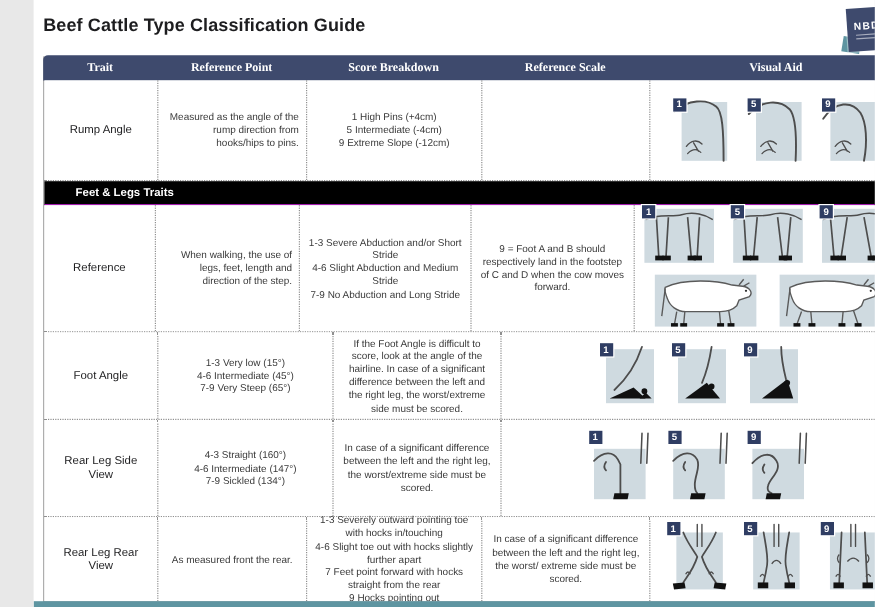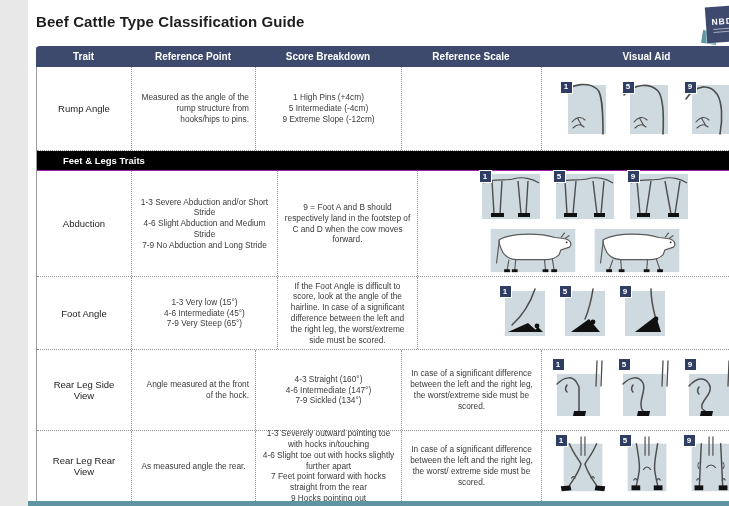--- a/index.html
+++ b/index.html
@@ -13,21 +13,21 @@
   .logo-teal { position:absolute; left:1px; bottom:2px; width:15px; height:13px; background:#5e95a1; transform:rotate(9deg); }
   .logo-sq { position:absolute; top:2px; left:5px; width:40px; height:36px; background:#3e4a6d; transform:rotate(-4deg);
              display:flex; flex-direction:column; align-items:center; justify-content:center; gap:2px; box-shadow:0 0 0 1px rgba(255,255,255,.4); }
   .logo-text { color:#fff; font-size:8.5px; font-weight:bold; letter-spacing:1px; }
   .logo-sub { display:flex; flex-direction:column; gap:1.5px; }
   .logo-sub i { display:block; width:26px; height:1.5px; background:rgba(255,255,255,.55); }
 
   
   .tbl { position:absolute; top:47px; left:8px; width:716px; border:1px solid #9b9b9b; border-top:none; }
   .thead { display:flex; height:21px; background:#3e4a6d; border-radius:4px 4px 0 0; margin:-1px -1px 0 -1px; }
-  .thead .hcell { color:#ffffff; font-size:10px; font-weight:bold; display:flex; align-items:center; justify-content:center; }
+  .thead .hcell { color:#ffffff; font-size:10px; font-weight:bold; display:flex; align-items:center; justify-content:center;font-family:Liberation Serif, serif; }
   .trow { display:flex; border-bottom:1px dotted #8f8f8f; background:#fff; }
   .trow:last-child { border-bottom:none; }
   .cell { border-right:1px dotted #8f8f8f; display:flex; align-items:center; justify-content:center; text-align:center; padding:3px 6px; }
   .cell:last-child { border-right:none; }
   .c1 { width:95px; } .c2 { width:124px;text-align:right; } .c3 { width:146px; } .c4 { width:140px; } .c5 { flex:1; }
   .trait { font-size:9.5px; font-weight:normal; color:#1d1d1f; }
   .small { font-size:8.3px; color:#3a3a3a; line-height:1.3; white-space:pre-line; }
   .h-r1 { height:84px; } .h-r2 { height:106px; } .h-r3 { height:73px; } .h-r4 { height:81px; } .h-r5 { height:70px; }
 
   .band { height:20px; background:#000000; color:#ffffff; font-size:9.5px; font-weight:bold; line-height:20px; padding-left:26px; border-bottom:1px solid #a21caf; }
@@ -66,21 +66,21 @@
     <div class="thead">
       <div class="hcell c1">Trait</div>
       <div class="hcell c2">Reference Point</div>
       <div class="hcell c3">Score Breakdown</div>
       <div class="hcell c4">Reference Scale</div>
       <div class="hcell c5">Visual Aid</div>
     </div>
 
     <div class="trow h-r1">
       <div class="cell c1 trait">Rump Angle</div>
-      <div class="cell c2 small">Measured as the angle of the rump structure from hooks/hips to pins.</div>
+      <div class="cell c2 small">Measured as the angle of the rump direction from hooks/hips to pins.</div>
       <div class="cell c3 small">1 High Pins (+4cm)
 5 Intermediate (-4cm)
 9 Extreme Slope (-12cm)</div>
       <div class="cell c4 small"></div>
       <div class="cell c5 vcell">
         <span class="pw">
           <span class="badge bd">1</span>
           <svg width="52" height="62" viewBox="0 0 52 62">
             <rect x="9" y="7" width="38" height="49" fill="#cfdae0"></rect>
             <path d="M13 44c4-5 9-6 13-2m-12 8c4-4 8-4 11-1m-6-8l4 7" fill="none" stroke="#4d4d4d" stroke-width="1.1" stroke-linecap="round"></path>
@@ -102,21 +102,22 @@
             <path d="M13 44c4-5 9-6 13-2m-12 8c4-4 8-4 11-1m-6-8l4 7" fill="none" stroke="#4d4d4d" stroke-width="1.1" stroke-linecap="round"></path>
             <path d="M3 21C13 6 27 6 34 16c5 8 6 24 3 40" fill="none" stroke="#4d4d4d" stroke-width="1.6" stroke-linecap="round"></path>
           </svg>
         </span>
       </div>
     </div>
 
     <div class="band">Feet &amp; Legs Traits</div>
 
     <div class="trow h-r2">
-      <div class="cell c1 trait">Abduction</div>
+      <div class="cell c1 trait">Reference</div>
+      <div class="cell c2 small">When walking, the use of legs, feet, length and direction of the step.</div>
       <div class="cell c3 small">1-3 Severe Abduction and/or Short Stride
 4-6 Slight Abduction and Medium Stride
 7-9 No Abduction and Long Stride</div>
       <div class="cell c4 small">9 = Foot A and B should respectively land in the footstep of C and D when the cow moves forward.</div>
       <div class="cell c5 vcell">
         <div class="vcol">
           <div class="vrow">
             <span class="pw">
               <span class="badge">1</span>
               <svg width="62" height="52" viewBox="0 0 62 52">
@@ -217,21 +218,20 @@
             <polygon points="15,46 41,46 36,30" fill="#111"></polygon>
             <path d="M31 3c0 10 2 19 4 27" fill="none" stroke="#4d4d4d" stroke-width="1.5" stroke-linecap="round"></path>
             <circle cx="36" cy="33" r="2.4" fill="#111"></circle>
           </svg>
         </span>
       </div>
     </div>
 
     <div class="trow h-r4">
       <div class="cell c1 trait">Rear Leg Side View</div>
-      <div class="cell c2 small">Angle measured at the front of the hock.</div>
       <div class="cell c3 small">4-3 Straight (160°)
 4-6 Intermediate (147°)
 7-9 Sickled (134°)</div>
       <div class="cell c4 small">In case of a significant difference between the left and the right leg, the worst/extreme side must be scored.</div>
       <div class="cell c5 vcell">
         <span class="pw">
           <span class="badge">1</span>
           <svg width="56" height="62" viewBox="0 0 56 62">
             <rect x="4" y="15" width="43" height="42" fill="#cfdae0"></rect>
             <path d="M44 2l-1 25M49 2l-1 25" fill="none" stroke="#4d4d4d" stroke-width="1.3" stroke-linecap="round"></path>
@@ -255,21 +255,21 @@
             <path d="M44 2l-1 25M49 2l-1 25" fill="none" stroke="#4d4d4d" stroke-width="1.3" stroke-linecap="round"></path>
             <path d="M4 27c8-9 16-9 20-2 5 8-6 15-7 21-1 4 1 5 3 6M14 28c-2 3-2 5 0 7" fill="none" stroke="#4d4d4d" stroke-width="1.5" stroke-linecap="round"></path>
             <polygon points="16,52 28,52 27,57 15,57" fill="#111"></polygon>
           </svg>
         </span>
       </div>
     </div>
 
     <div class="trow h-r5">
       <div class="cell c1 trait">Rear Leg Rear View</div>
-      <div class="cell c2 small">As measured angle the rear.</div>
+      <div class="cell c2 small">As measured front the rear.</div>
       <div class="cell c3 small">1-3 Severely outward pointing toe with hocks in/touching
 4-6 Slight toe out with hocks slightly further apart
 7 Feet point forward with hocks straight from the rear
 9 Hocks pointing out</div>
       <div class="cell c4 small">In case of a significant difference between the left and the right leg, the worst/ extreme side must be scored.</div>
       <div class="cell c5 vcell">
         <span class="pw">
           <span class="badge">1</span>
           <svg width="54" height="62" viewBox="0 0 54 64">
             <rect x="7" y="9" width="40" height="49" fill="#cfdae0"></rect>

